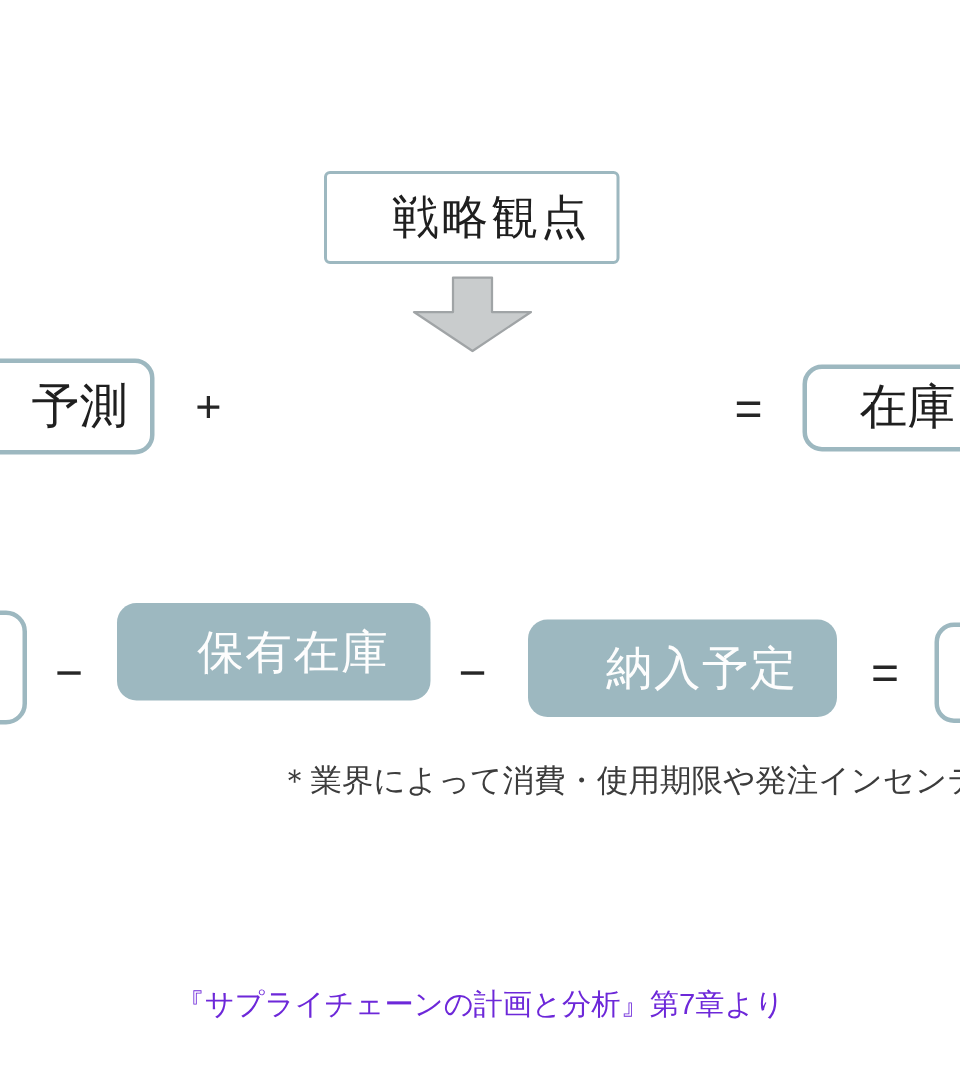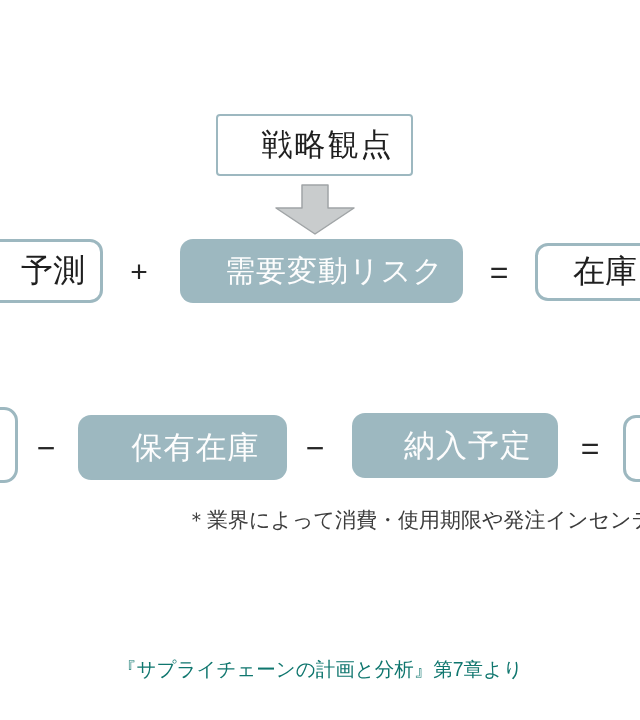--- a/index.html
+++ b/index.html
@@ -44,21 +44,21 @@
     display:flex;align-items:center;justify-content:center;
     font-size:32px;color:#262626;
   }
   #arrow{position:absolute;left:273px;top:184px;}
   #footnote{
     position:absolute;left:186px;top:506px;
     font-size:21px;color:#3c3c3c;white-space:nowrap;
   }
   #citation{
     position:absolute;left:0;top:656px;width:640px;
-    text-align:center;font-size:19.5px;color:#0f766e;white-space:nowrap;
+    text-align:center;font-size:19.5px;color:#6d28d9;white-space:nowrap;
   }
 </style>
 </head>
 <body>
 
 <div id="stage" style="--accent: #9db8c0; --arrow-fill: #c9cccd; --arrow-stroke: #a0a4a6;">
 
   <div class="box strategy">
     <span>戦略観点</span>
   </div>
@@ -66,35 +66,32 @@
   <svg id="arrow" width="84" height="51" viewBox="0 0 84 51">
     <polygon points="29,1 55,1 55,24 81,24 42,50 3,24 29,24" fill="var(--arrow-fill)" stroke="var(--arrow-stroke)" stroke-width="1.5" stroke-linejoin="round"></polygon>
   </svg>
 
   <div class="box outline" style="left:-23px;top:239px;width:126px;height:64px;">
     <span>予測</span>
   </div>
 
   <div class="op" style="left:122px;top:252px;font-size:30px;">+</div>
 
-  <div class="box filled" style="left:180px;top:239px;width:283px;height:64px;font-size:30px;">
-    <span>需要変動リスク</span>
-  </div>
 
   <div class="op" style="left:482px;top:252px;">=</div>
 
   <div class="box outline" style="left:535px;top:243px;width:170px;height:58px;justify-content:flex-start;padding-left:35px;">
     <span>在庫</span>
   </div>
 
   <div class="box outline" style="left:-110px;top:407px;width:128px;height:76px;border-radius:14px;"></div>
 
   <div class="op" style="left:29px;top:428px;">−</div>
 
-  <div class="box filled" style="left:78px;top:415px;width:209px;height:65px;">
+  <div class="box filled" style="left:78px;top:402px;width:209px;height:65px;">
     <span>保有在庫</span>
   </div>
 
   <div class="op" style="left:298px;top:428px;">−</div>
 
   <div class="box filled" style="left:352px;top:413px;width:206px;height:65px;text-align:center;">
     <span>納入予定</span>
   </div>
 
   <div class="op" style="left:573px;top:428px;">=</div>

